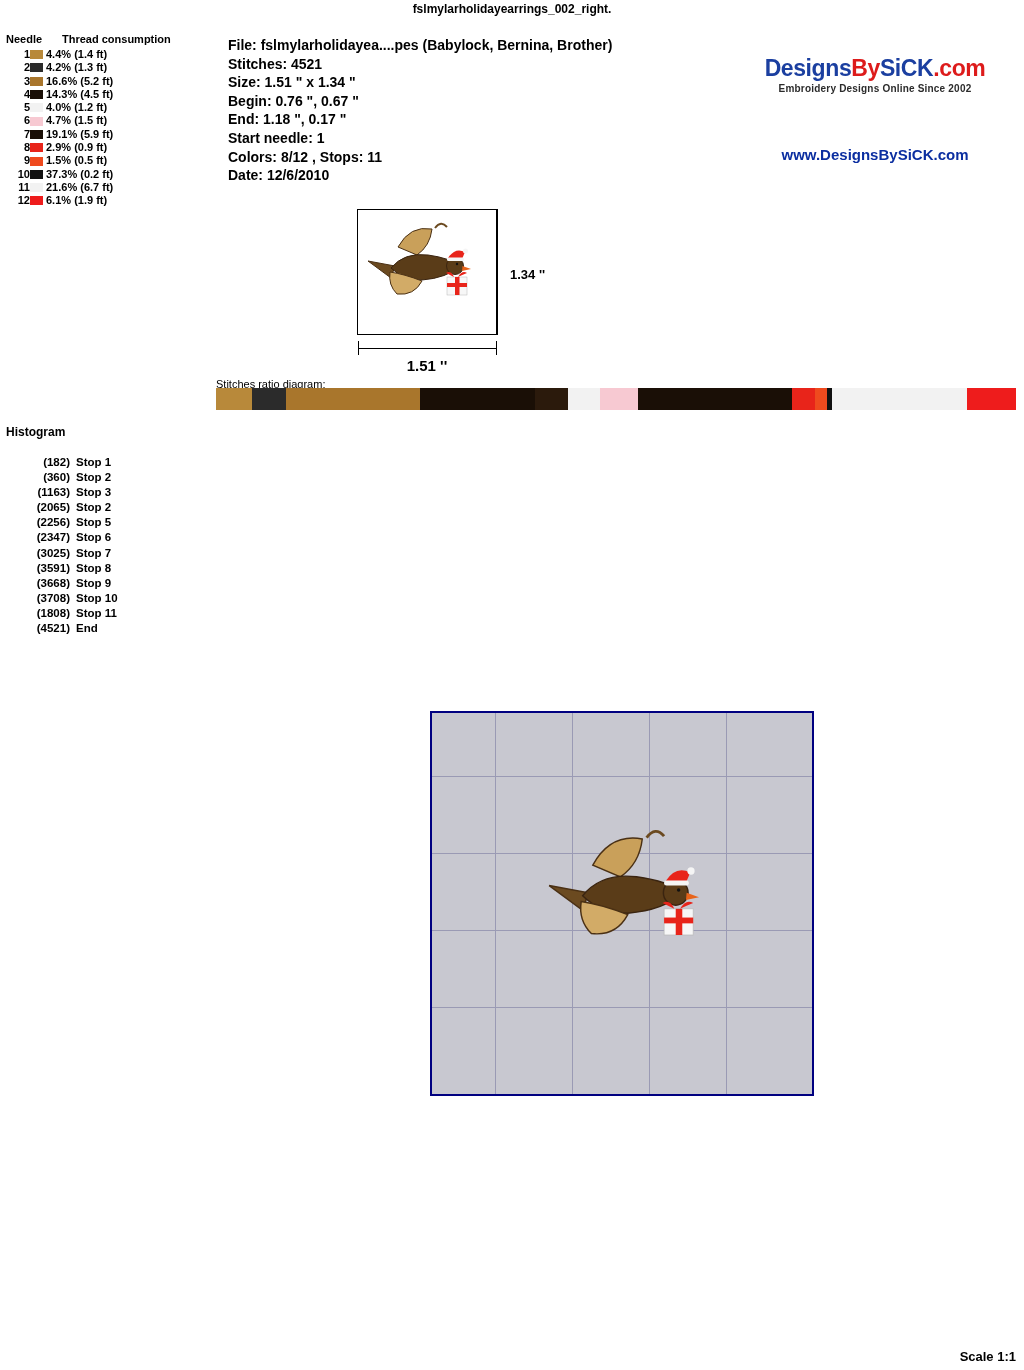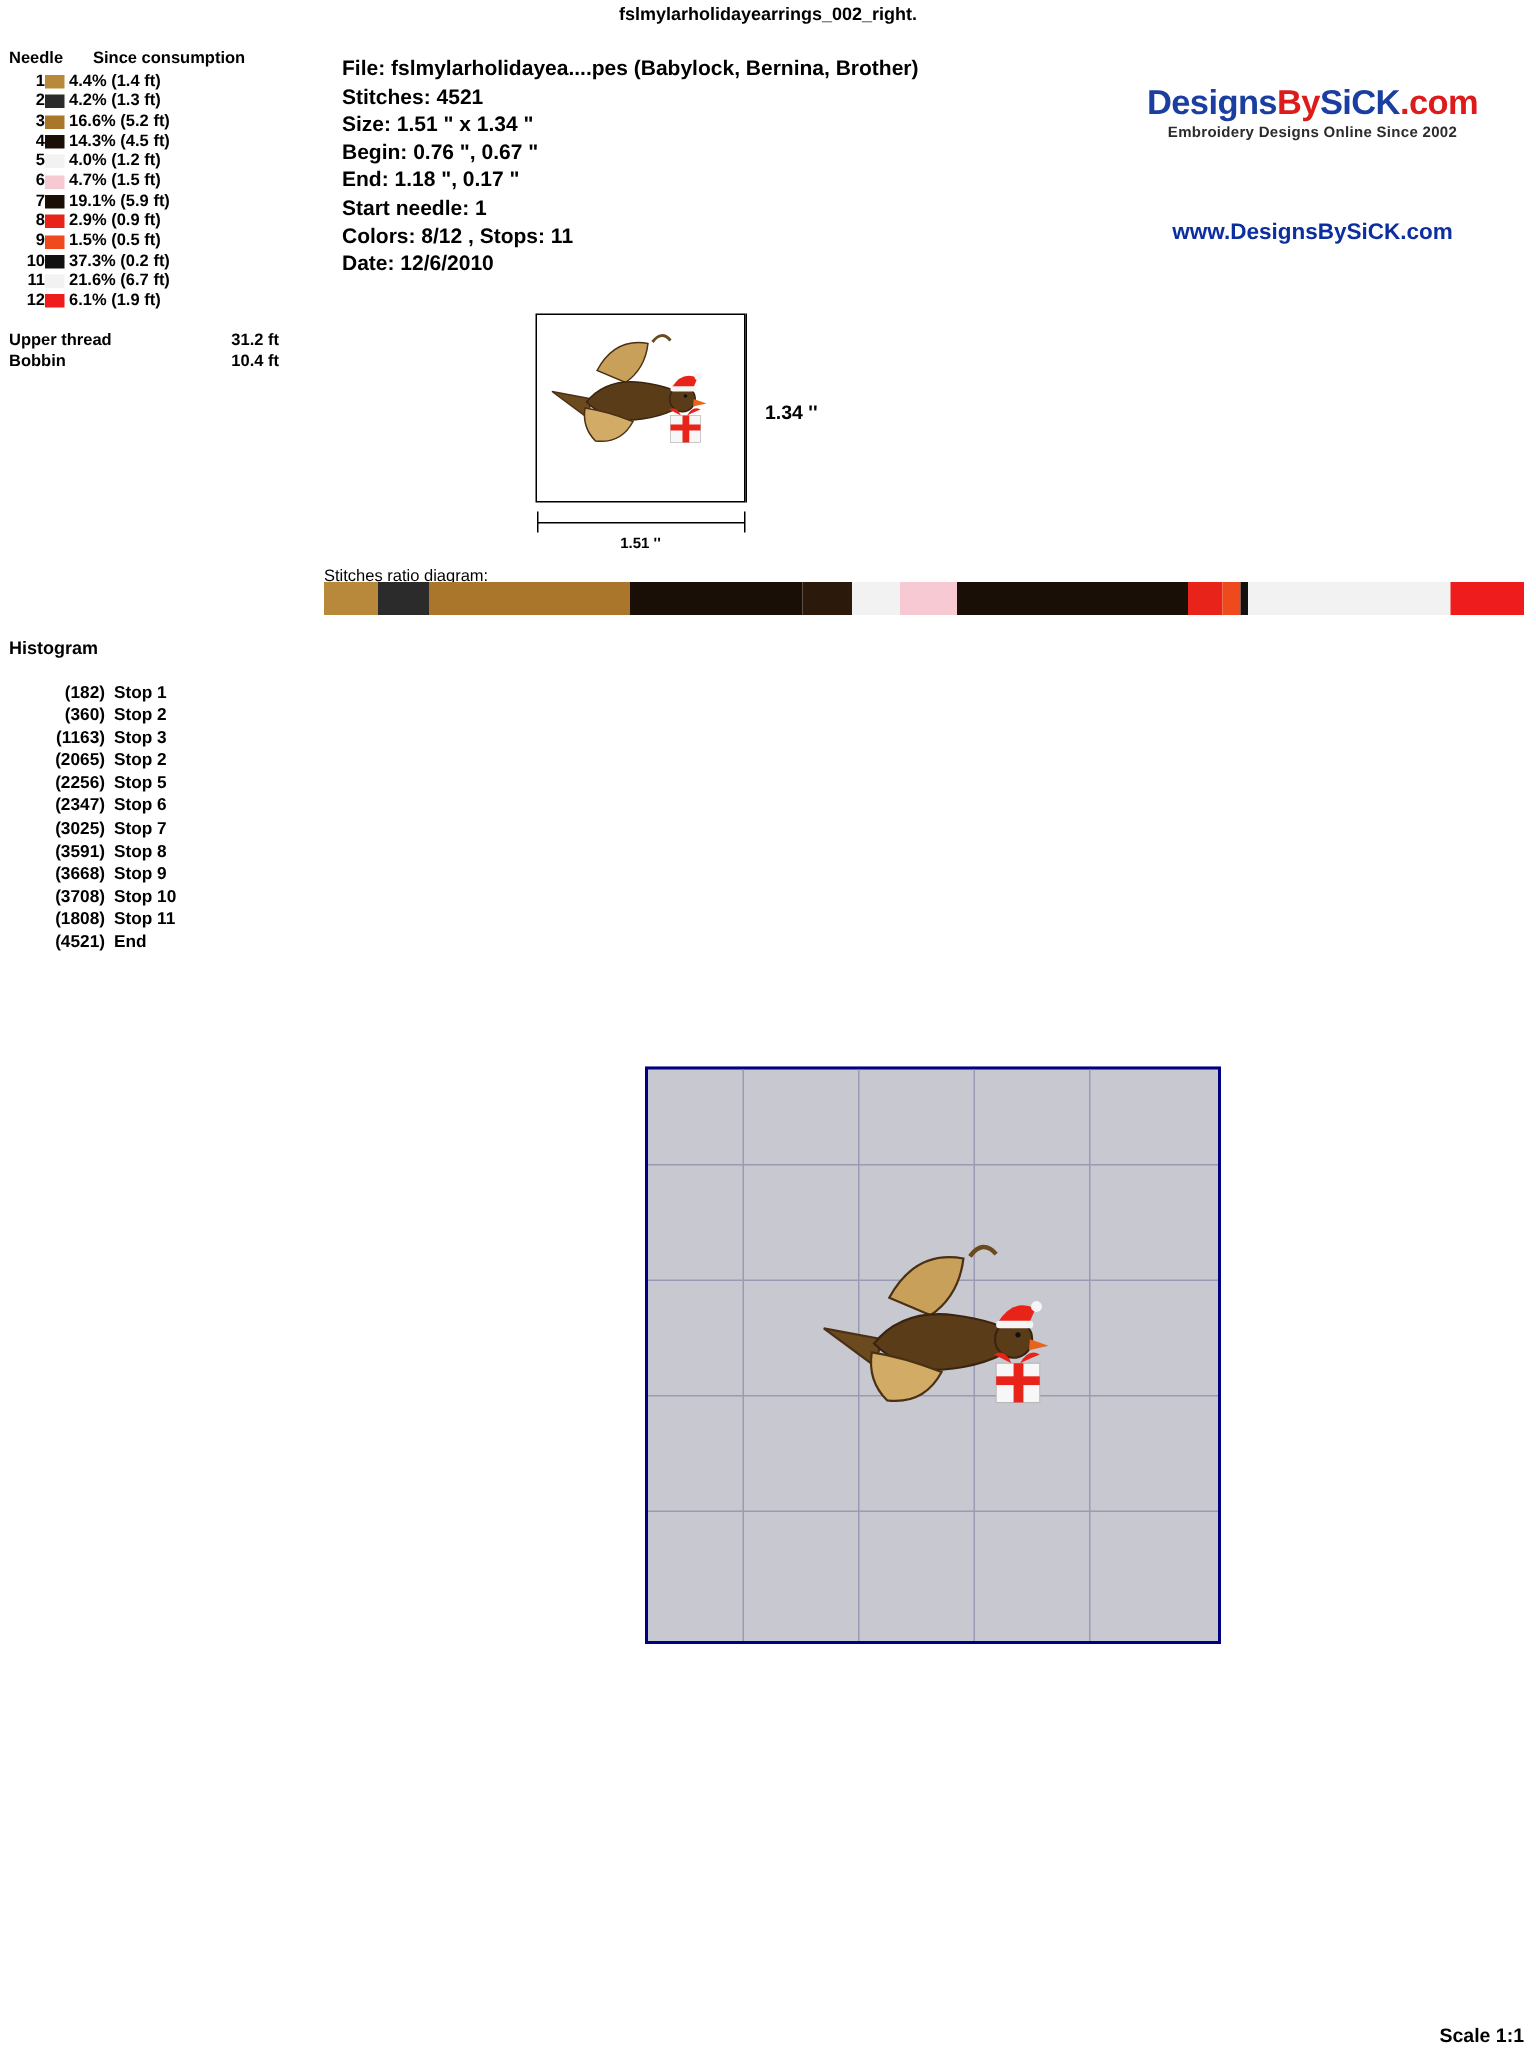--- a/index.html
+++ b/index.html
@@ -43,21 +43,21 @@
   .logo-main .d { color:#dd1b1b; }
   .logo-main .com { color:#dd1b1b; }
   .logo-sub { font-size:10px; font-weight:bold; color:#2b2b2b; margin-top:1px; letter-spacing:0.2px;}
   .logo-url { position:absolute; top:146px; left:740px; width:270px; text-align:center;
               font-size:15px; font-weight:bold; color:#0b2ea0; }
   
   .dim-box { position:absolute; top:209px; left:357px; width:140px; height:126px;
              border:1px solid #000; box-sizing:border-box; }
   .dim-right-line { position:absolute; top:209px; left:497px; width:0; height:126px; border-left:1px solid #000; }
   .dim-h-label { position:absolute; top:267px; left:510px; font-size:13px; font-weight:bold; }
-  .dim-w-label { position:absolute; top:357px; left:357px; width:140px; text-align:center; font-size:10px; font-weight:bold; }
+  .dim-w-label { position:absolute; top:357px; left:357px; width:140px; text-align:center; font-size:15px; font-weight:bold; }
   .dim-w-line { position:absolute; top:348px; left:358px; width:138px; height:0; border-top:1px solid #000; }
   .dim-w-tick-l { position:absolute; top:341px; left:358px; width:0; height:14px; border-left:1px solid #000; }
   .dim-w-tick-r { position:absolute; top:341px; left:496px; width:0; height:14px; border-left:1px solid #000; }
   
   .bird { position:absolute; }
   
   .ratio-label { position:absolute; top:378px; left:216px; font-size:11px; }
   .ratio-bar { position:absolute; top:388px; left:216px; width:800px; height:22px; display:flex; }
   .ratio-bar div { height:22px; }
   
@@ -76,21 +76,21 @@
   .scale { position:absolute; bottom:6px; right:8px; font-size:13px; font-weight:bold; }
 </style>
 </head>
 <body>
 
 <div class="page-title">fslmylarholidayearrings_002_right.</div>
 
 <div class="needle-block">
   <div class="needle-head">
     <div class="h1">Needle</div>
-    <div class="h2">Since consumption</div>
+    <div class="h2">Thread consumption</div>
   </div>
   <table class="needles">
     <tbody>
       <tr>
         <td class="nidx">1</td>
         <td class="nsw">
             <div id="sw0" style="background: rgb(184, 137, 58);"></div>
           </td>
         <td class="ncons">4.4% (1.4 ft)</td>
       </tr>
@@ -167,30 +167,20 @@
       <tr>
         <td class="nidx">12</td>
         <td class="nsw">
             <div id="sw11" style="background: rgb(238, 28, 28);"></div>
           </td>
         <td class="ncons">6.1% (1.9 ft)</td>
       </tr>
     </tbody>
   </table>
 
-  <div class="totals">
-    <div>
-      <span class="lab">Upper thread</span>
-      <span class="val">31.2 ft</span>
-    </div>
-    <div>
-      <span class="lab">Bobbin</span>
-      <span class="val">10.4 ft</span>
-    </div>
-  </div>
 </div>
 
 <div class="info">
   <div>File: fslmylarholidayea....pes  (Babylock, Bernina, Brother)</div>
   <div>Stitches: 4521</div>
   <div>Size: 1.51 " x 1.34 "</div>
   <div>Begin: 0.76 ", 0.67 "</div>
   <div>End: 1.18 ", 0.17 "</div>
   <div>Start needle: 1</div>
   <div>Colors: 8/12 , Stops: 11</div>

